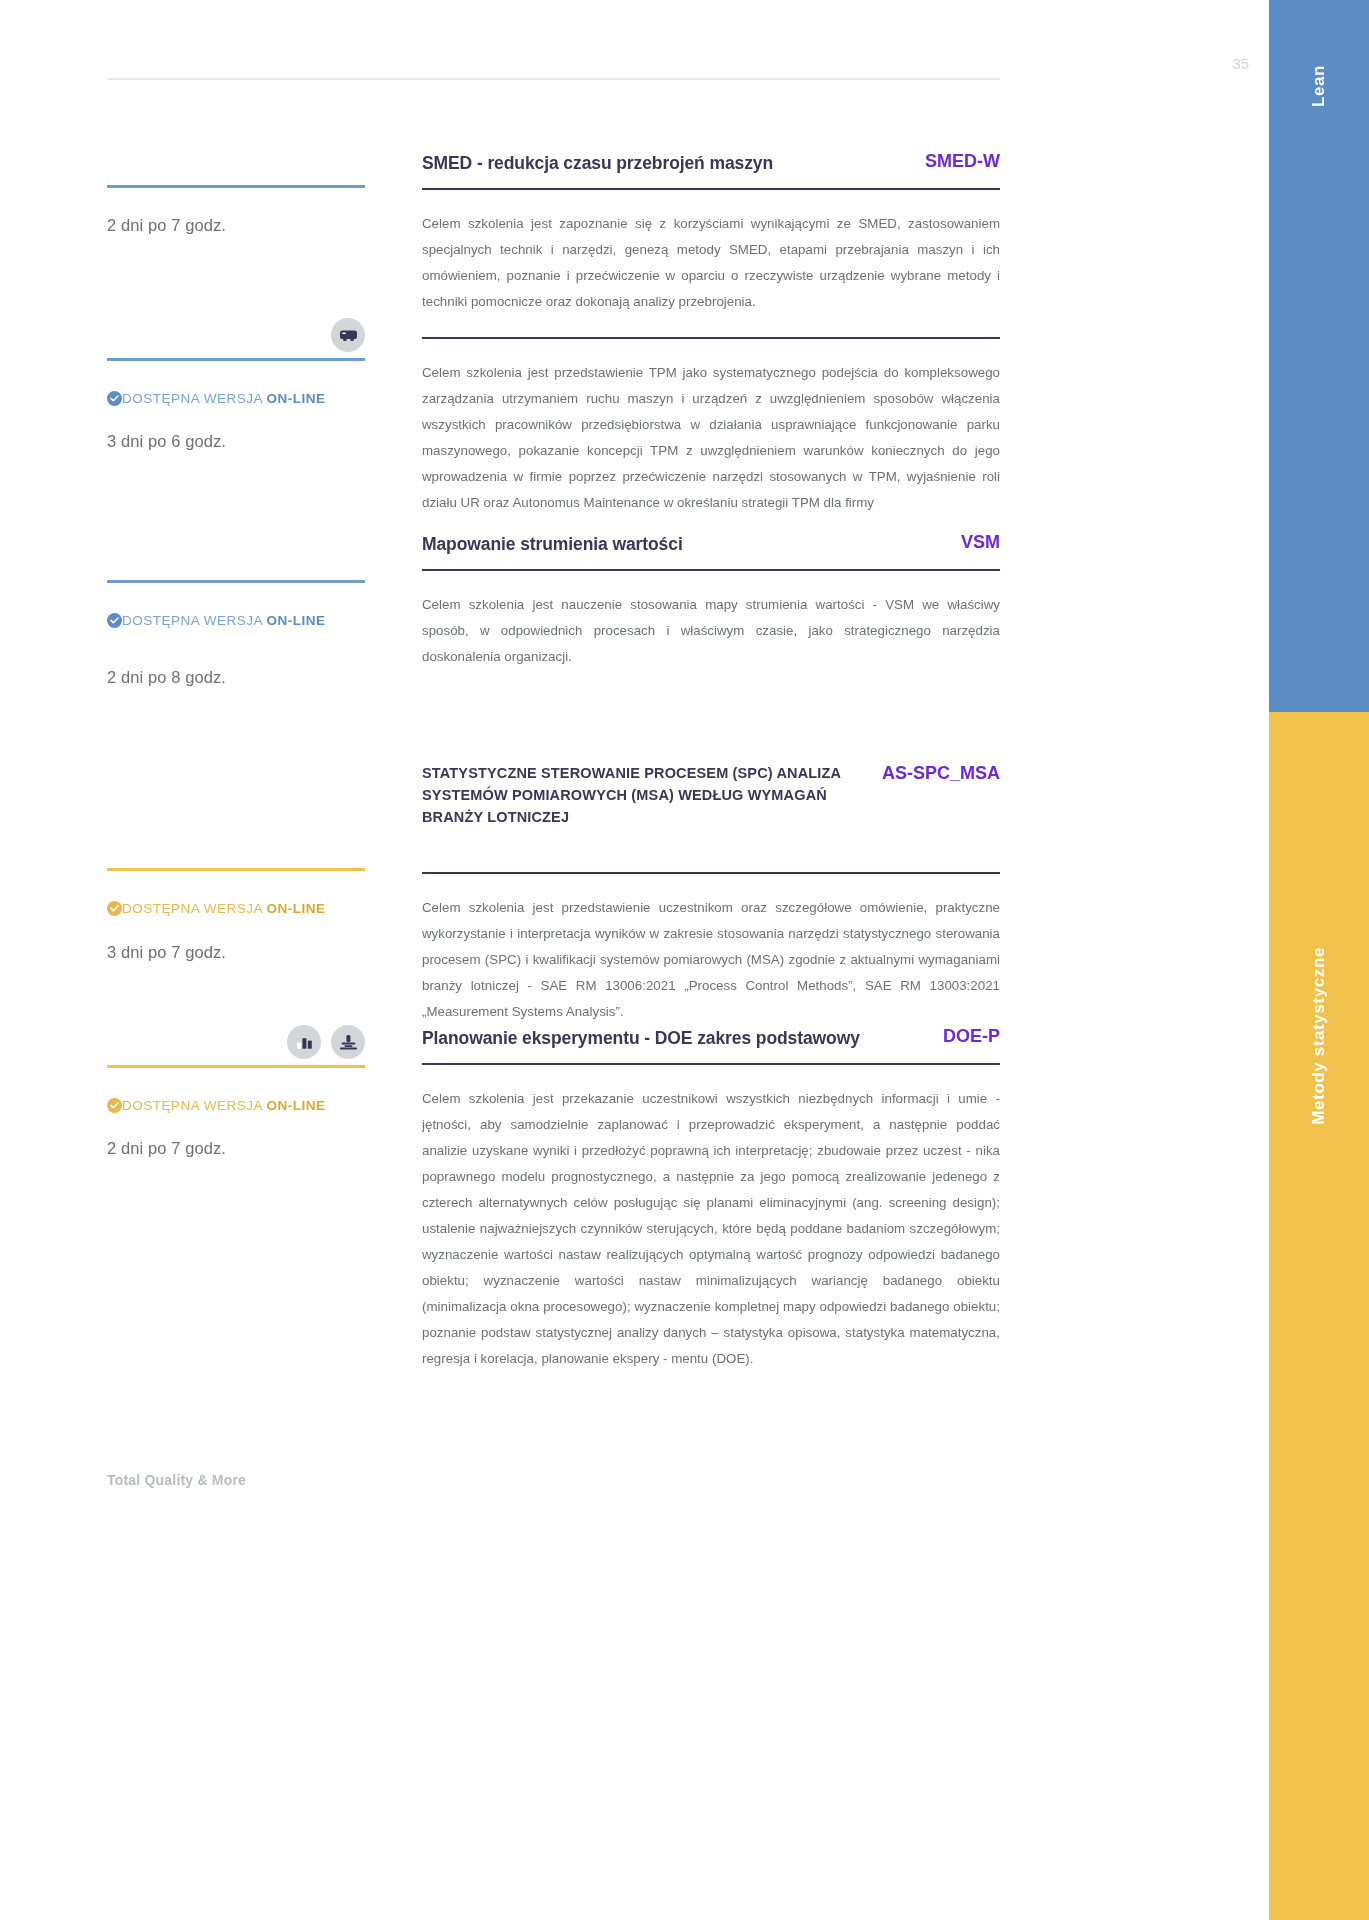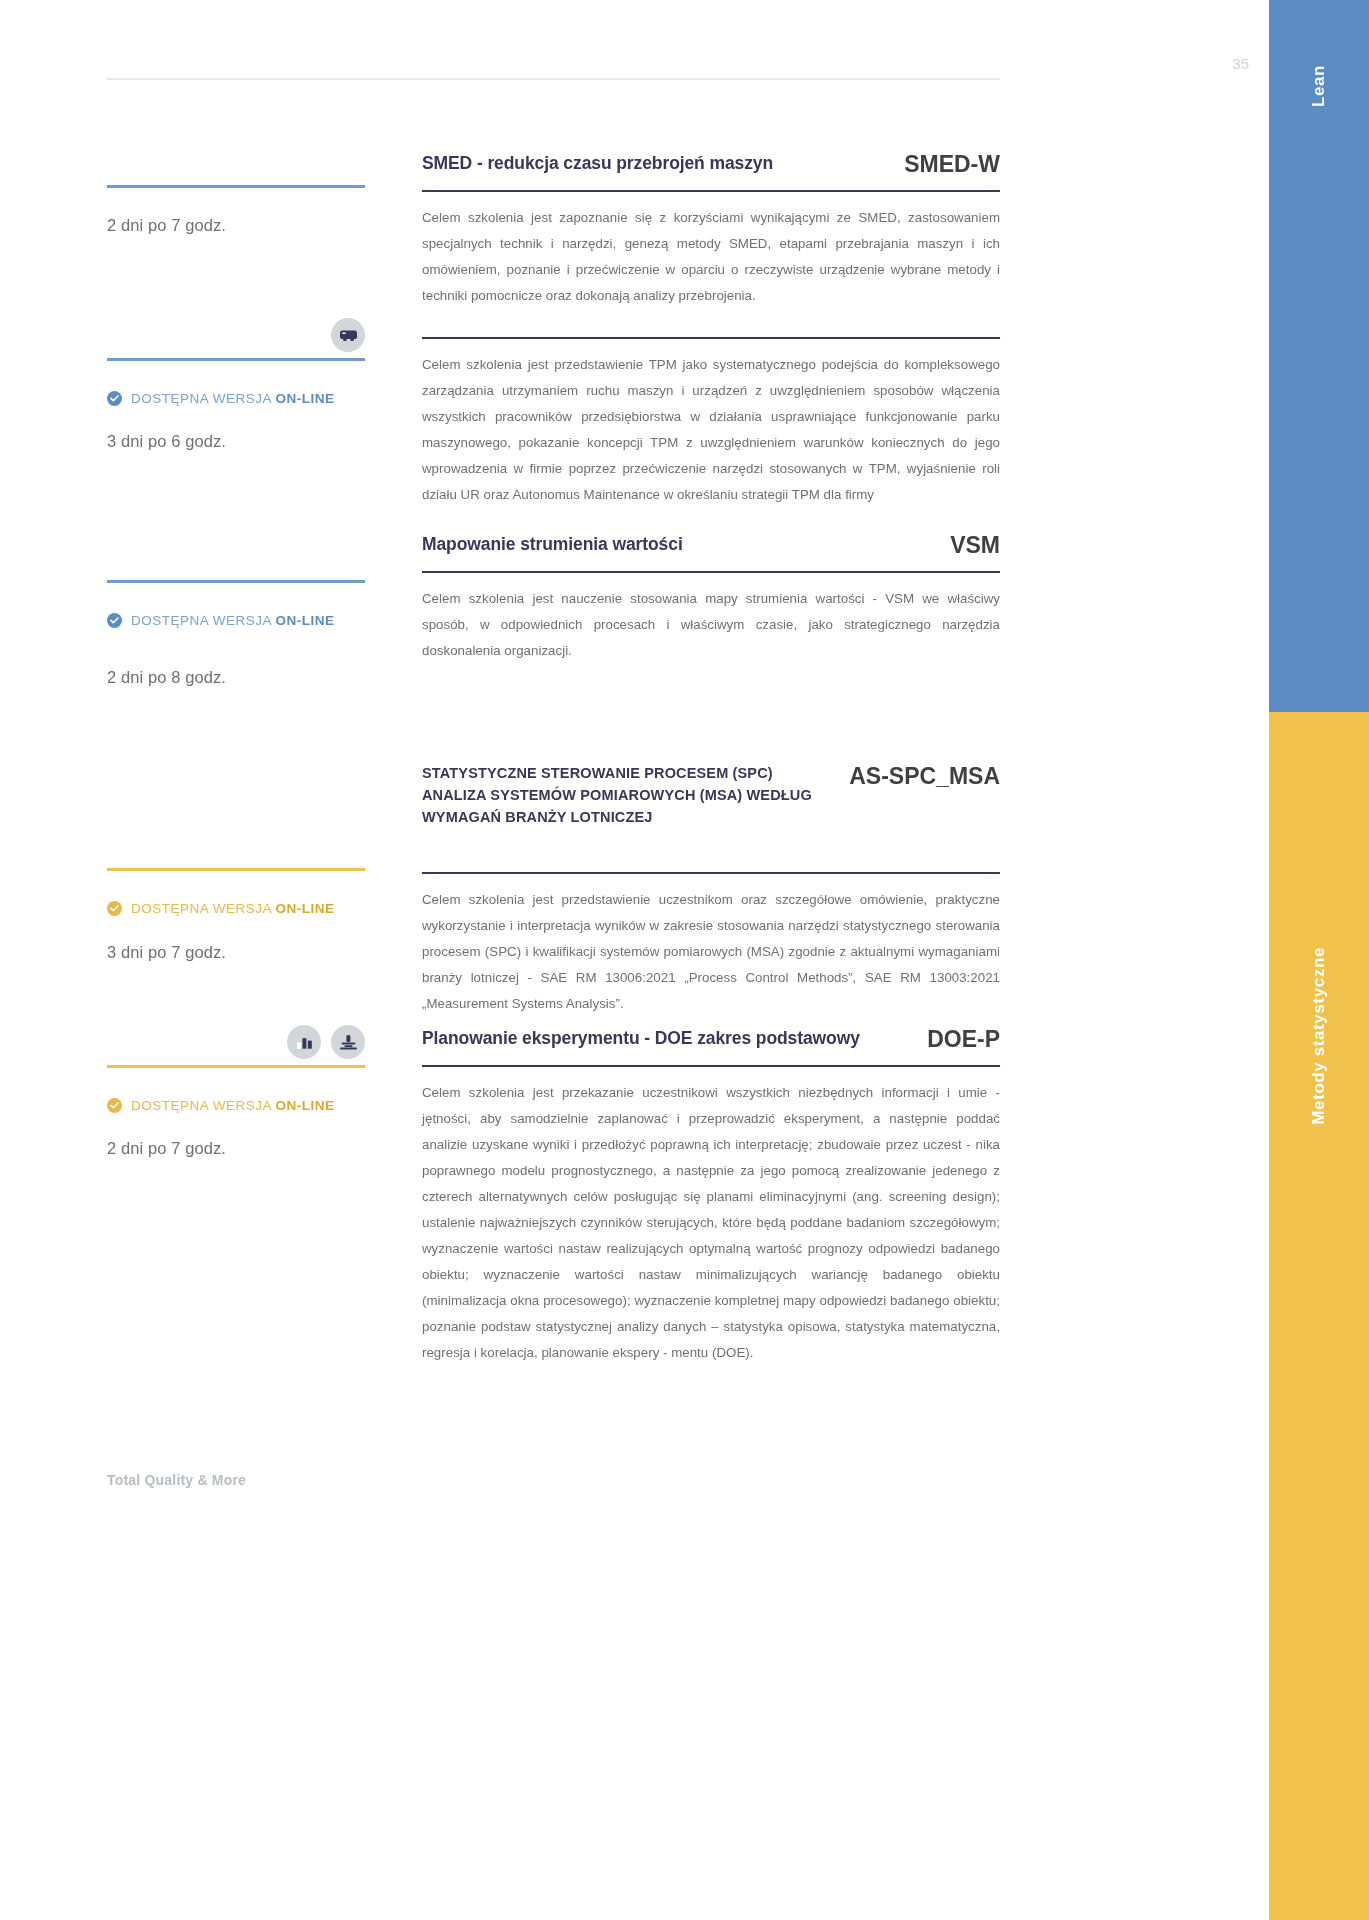--- a/index.html
+++ b/index.html
@@ -78,53 +78,52 @@
     line-height: 1.42;
     letter-spacing: -0.1px;
     flex: 1 1 auto;
   }
   .course-title.caps {
     font-size: 14.5px;
     letter-spacing: 0.15px;
     line-height: 1.5;
   }
   .course-code {
-    color: #404040;
+    color: #6d28d9;
     font-weight: bold;
-    font-size: 23px;
+    font-size: 18px;
     white-space: nowrap;
     flex: 0 0 auto;
     text-align: right;
   }
 
   .head-rule {
     height: 2px;
     background: #3b3658;
     width: 100%;
     margin-top: 12px;
   }
 
   .body-text {
-    margin-top: 13px;
+    margin-top: 21px;
     color: #6e7076;
     font-size: 13.3px;
     line-height: 1.96;
     text-align: justify;
     letter-spacing: 0.02px;
   }
 
   
   .lc-rule { height: 3px; width: 258px; }
   .lc-rule.blue { background: #6e9ccb; }
   .lc-rule.gold { background: #f0c24b; }
 
   .online-badge {
     display: flex;
     align-items: center;
-    gap: 9px;
     margin-top: 0;
     font-size: 13.5px;
     letter-spacing: 0.5px;
   }
   .online-badge .lbl { color: #7aa3d2; }
   .online-badge .lbl b { color: #5b8cc4; }
   .online-badge.gold .lbl { color: #e8b94a; }
   .online-badge.gold .lbl b { color: #dba92e; }
   .chk {
     width: 15px; height: 15px;

